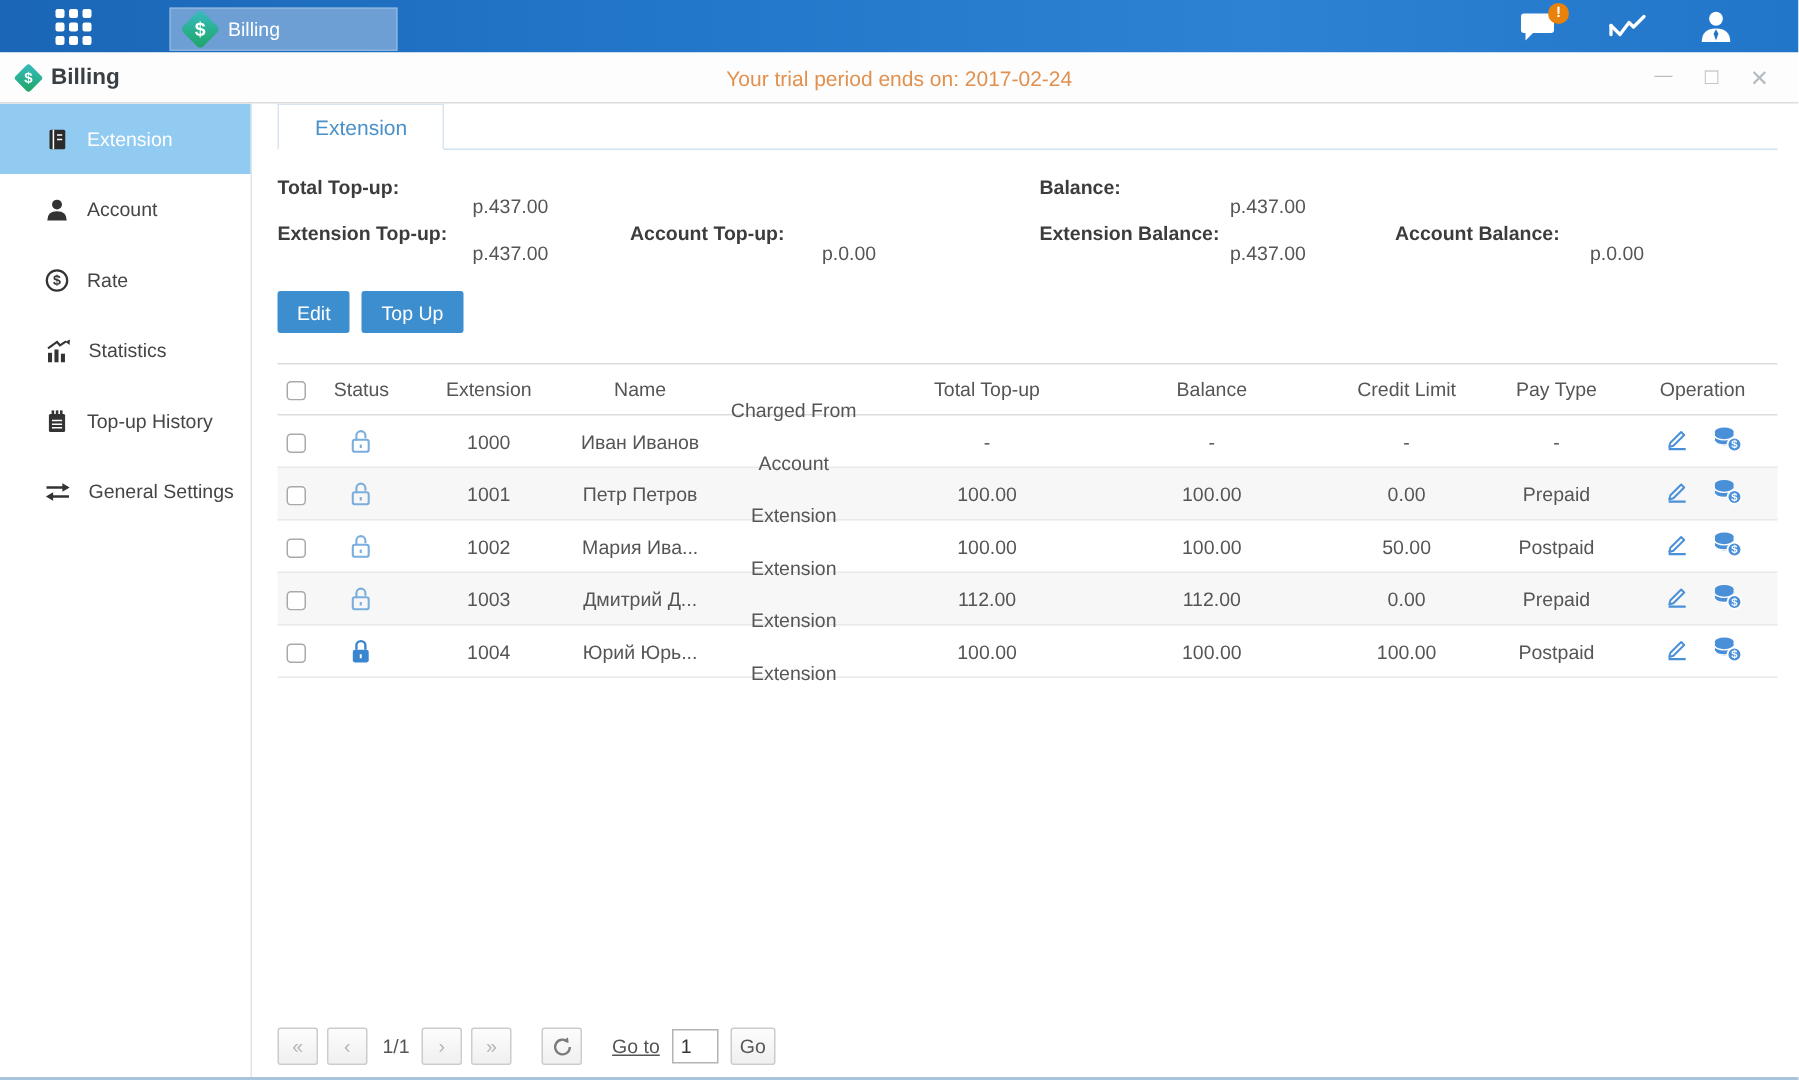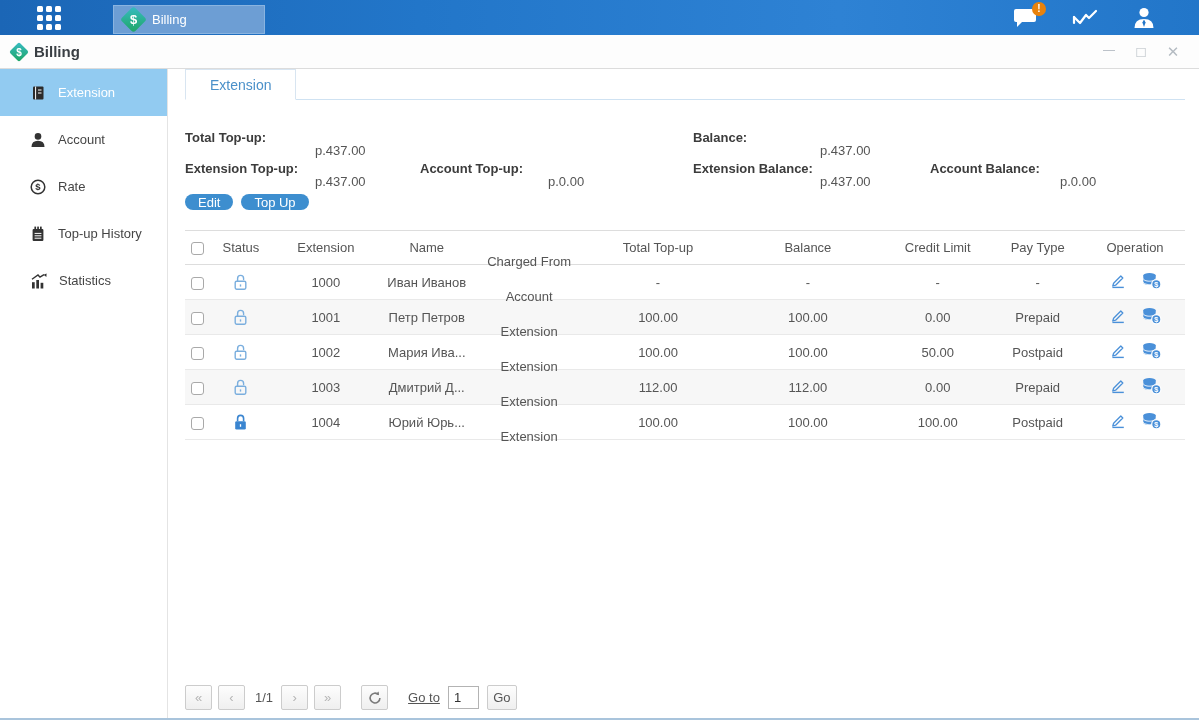--- a/index.html
+++ b/index.html
@@ -64,27 +64,27 @@
 
   
   .tabbar { height:31px; flex:0 0 31px; display:flex; border-bottom:1px solid #cfe2f2; }
   .tab { padding:0 24px; display:flex; align-items:center; background:#fff;
     border:1px solid #d8e5f1; border-bottom:1px solid #fff; margin-bottom:-1px;
     color:#4a90c9; font-size:14px; cursor:pointer; }
 
   
   .summary { position:relative; height:62px; margin-top:14px; }
   .summary .row { position:relative; height:31px; }
-  .summary span { position:absolute; top:16px; white-space:nowrap; }
+  .summary span { position:absolute; top:3px; white-space:nowrap; }
   .summary .lab { font-weight:bold; color:#3c3c3c; }
   .summary .val { color:#555;margin-top:13px; }
 
   
   .btn-row { margin-top:18px; display:flex; gap:8px; }
-  .btn { background:#3d8ecf; color:#fff; border:none; border-radius:12px; height:16px;
+  .btn { background:#3d8ecf; color:#fff; border:none; border-radius:2px; height:28px;
     padding:0 13px; font-size:13px; font-family:inherit; cursor:pointer; }
 
   
   .table { margin-top:20px; }
   .tr { display:flex; align-items:center; height:35px; border-bottom:1px solid #e9e9e9; }
   .tr.head { border-top:1px solid #dddddd; border-bottom:1px solid #dddddd; }
   .tr.alt { background:#f7f7f7; }
   .td { text-align:center; font-size:13px; color:#555; overflow:hidden; white-space:nowrap; }
   .c0{width:26px;} .c1{width:60px;} .c2{width:110px;} .c3{width:92px;} .c4{width:113px;margin-top:28px;}
   .c5{width:145px;} .c6{width:155px;} .c7{width:105px;} .c8{width:95px;} .c9{width:100px;}
@@ -147,20 +147,21 @@
       <svg width="26" height="24" viewBox="0 0 26 24">
         <circle cx="13" cy="6.5" r="4.6" fill="#fff"></circle>
         <path d="M3.5 22 q0 -9 9.5 -9 t9.5 9 z" fill="#fff"></path>
         <polygon points="13,13.5 11.4,16.5 13,21 14.6,16.5" fill="#2276c9"></polygon>
       </svg>
     </span>
   </div>
 </div>
 
 <div class="titlebar">
+  <span class="trial-notice">Your trial period ends on: 2017-02-24</span>
   <div class="title-left">
     <span class="diamond small">
         <span>$</span>
       </span>
     <span class="title-text">Billing</span>
   </div>
   <div class="win-controls">
     <span style="font-size:12px;">—</span>
     <span>□</span>
     <span>✕</span>
@@ -191,46 +192,57 @@
         <span>Account</span>
       </div>
       <div class="side-item">
         <span style="display:flex;color:#333;">
           <svg width="16" height="16" viewBox="0 0 16 16">
             <circle cx="8" cy="8" r="6.8" fill="none" stroke="currentColor" stroke-width="1.5"></circle>
             <text x="8" y="11.3" font-size="9.5" font-weight="bold" fill="currentColor" text-anchor="middle" font-family="Liberation Sans,sans-serif">$</text>
           </svg>
         </span>
         <span>Rate</span>
+      </div>
+      <div class="side-item">
+        <span style="display:flex;color:#333;">
+          <svg width="17" height="16" viewBox="0 0 17 16">
+            <rect x="2" y="9.2" width="2.7" height="6.3" fill="currentColor"></rect>
+            <rect x="6.3" y="7" width="2.7" height="8.5" fill="currentColor"></rect>
+            <rect x="10.6" y="9.8" width="2.7" height="5.7" fill="currentColor"></rect>
+            <path d="M2 6.2 L8 2 l2 2.2 L14 1.6" fill="none" stroke="currentColor" stroke-width="1.4"></path>
+            <polygon points="16.6,0.4 16.4,4 13.6,1.8" fill="currentColor"></polygon>
+          </svg>
+        </span>
+        <span>Statistics</span>
       </div>
       <div class="side-item">
         <span style="display:flex;color:#333;">
           <svg width="16" height="16" viewBox="0 0 16 16">
             <rect x="2.6" y="3" width="10.8" height="12" rx="1" fill="currentColor"></rect>
             <rect x="4.4" y="0.6" width="1.7" height="3.4" fill="currentColor"></rect>
             <rect x="7.2" y="0.6" width="1.7" height="3.4" fill="currentColor"></rect>
             <rect x="10" y="0.6" width="1.7" height="3.4" fill="currentColor"></rect>
             <line x1="4.6" y1="7.4" x2="11.4" y2="7.4" stroke="#fff"></line>
             <line x1="4.6" y1="9.8" x2="11.4" y2="9.8" stroke="#fff"></line>
             <line x1="4.6" y1="12.2" x2="11.4" y2="12.2" stroke="#fff"></line>
           </svg>
         </span>
         <span>Top-up History</span>
       </div>
       <div class="side-item">
         <span style="display:flex;color:#333;">
           <svg width="17" height="16" viewBox="0 0 17 16">
-            <rect x="2" y="9.2" width="2.7" height="6.3" fill="currentColor"></rect>
-            <rect x="6.3" y="7" width="2.7" height="8.5" fill="currentColor"></rect>
-            <rect x="10.6" y="9.8" width="2.7" height="5.7" fill="currentColor"></rect>
-            <path d="M2 6.2 L8 2 l2 2.2 L14 1.6" fill="none" stroke="currentColor" stroke-width="1.4"></path>
-            <polygon points="16.6,0.4 16.4,4 13.6,1.8" fill="currentColor"></polygon>
-          </svg>
-        </span>
-        <span>Statistics</span>
+            <line x1="1" y1="5" x2="15" y2="5" stroke="currentColor" stroke-width="1.6"></line>
+            <polygon points="11.6,2.2 16.4,5 11.6,7.8" fill="currentColor"></polygon>
+            <line x1="2" y1="11" x2="16" y2="11" stroke="currentColor" stroke-width="1.6"></line>
+            <polygon points="5.4,8.2 0.6,11 5.4,13.8" fill="currentColor"></polygon>
+          </svg>
+        </span>
+        <span>General Settings</span>
       </div>
     </div>
 
   <div class="main">
 
     <div class="tabbar">
       <div class="tab">Extension</div>
     </div>
 
     <div class="summary">

